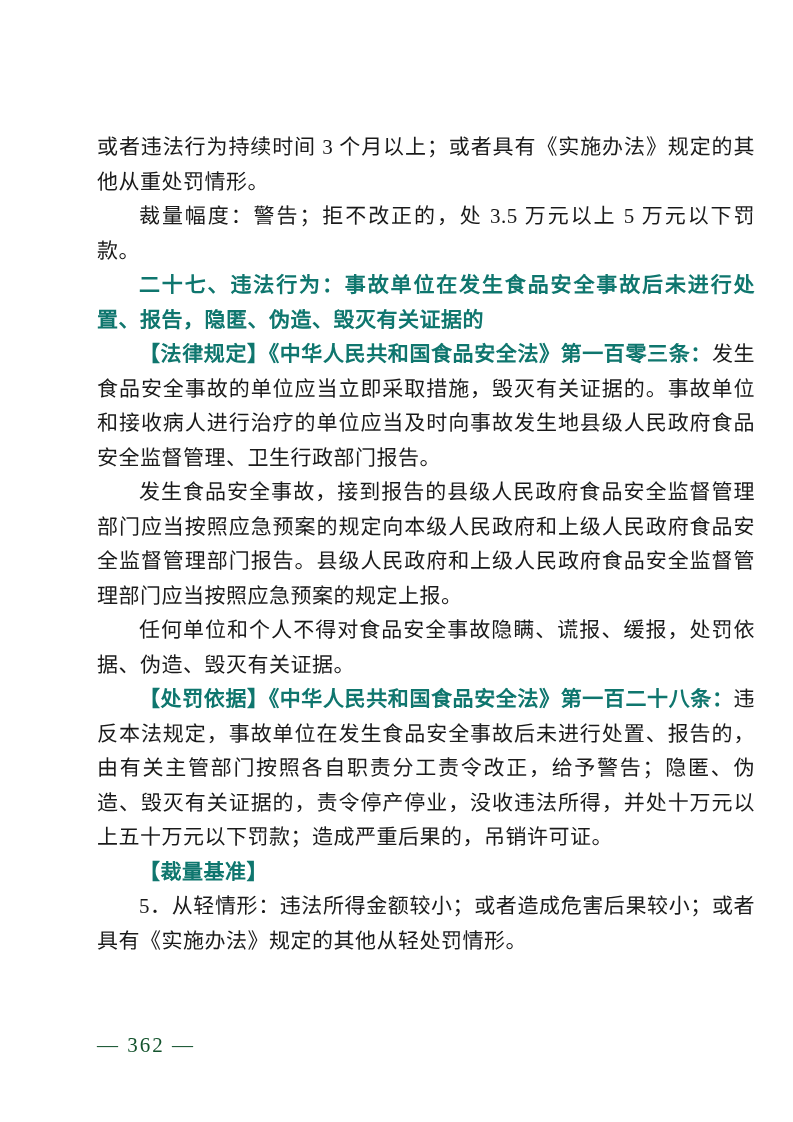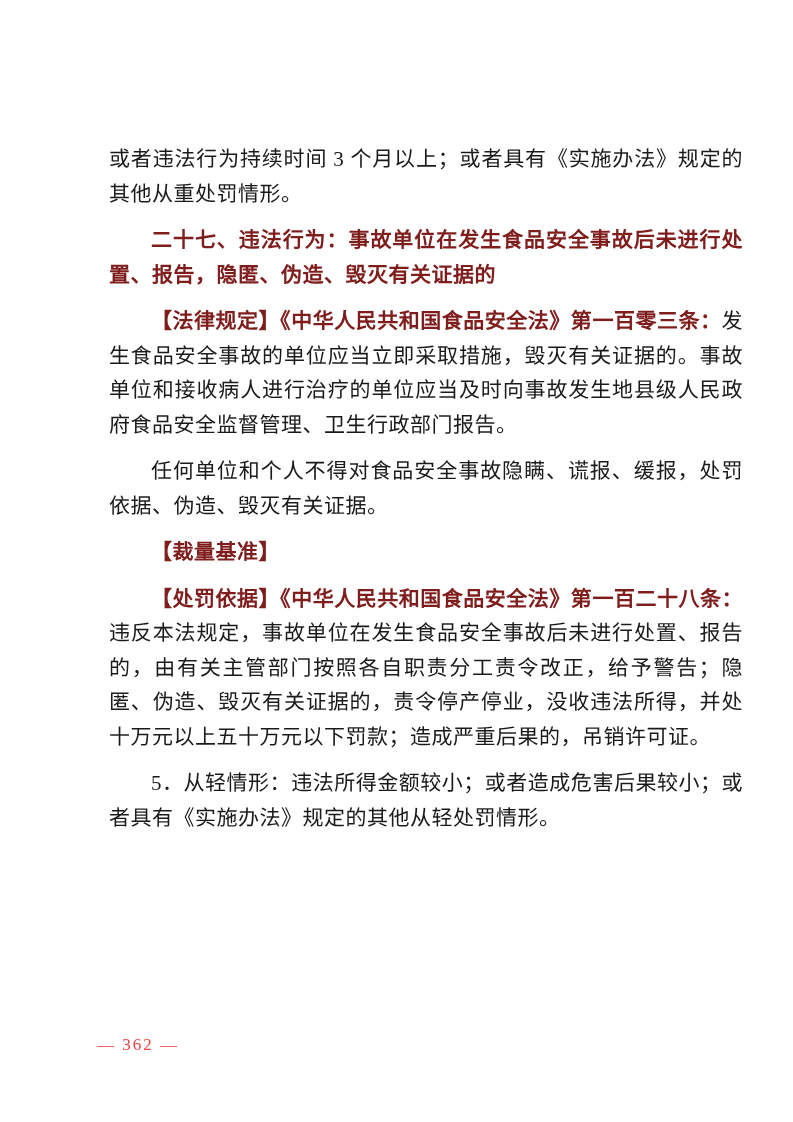--- a/index.html
+++ b/index.html
@@ -20,54 +20,56 @@
     position: absolute;
     left: 97px;
     top: 130px;
     width: 658px;
     font-size: 21px;
     line-height: 34.5px;
     text-align: justify;
     letter-spacing: 0.5px;
   }
   .para {
-    margin: 12px;
+    margin: 0;
     padding: 0;
   }
   .para.indent {
     text-indent: 2em;
   }
   .para.heading {
     font-family: "Liberation Sans", "DejaVu Sans", sans-serif;
     font-weight: 700;
     color: #111111;
   }
   .seg.bold {
     font-family: Liberation Serif, serif;
     font-weight: 700;
-    color: #7f1d1d;
+    color: #0f766e;
   }
   .page-footer {
     position: absolute;
     left: 97px;
     top: 1030px;
-    font-size: 17px;
+    font-size: 21px;
     line-height: 30px;
     letter-spacing: 2px;
-    color: #ef4444;
+    color: #14532d;
     font-family: "Liberation Serif", "DejaVu Serif", serif;
   }
 </style>
 </head>
 <body>
 
 <div class="page">
   <div class="doc-body">
       <p class="para"><span class="seg">或者违法行为持续时间 3 个月以上；或者具有《实施办法》规定的其他从重处罚情形。</span></p>
+      <p class="para indent"><span class="seg">裁量幅度：警告；拒不改正的，处 3.5 万元以上 5 万元以下罚款。</span></p>
       <p class="para indent heading"><span class="seg bold">二十七、违法行为：事故单位在发生食品安全事故后未进行处置、报告，隐匿、伪造、毁灭有关证据的</span></p>
       <p class="para indent"><span class="seg bold">【法律规定】《中华人民共和国食品安全法》第一百零三条：</span><span class="seg">发生食品安全事故的单位应当立即采取措施，毁灭有关证据的。事故单位和接收病人进行治疗的单位应当及时向事故发生地县级人民政府食品安全监督管理、卫生行政部门报告。</span></p>
+      <p class="para indent"><span class="seg">发生食品安全事故，接到报告的县级人民政府食品安全监督管理部门应当按照应急预案的规定向本级人民政府和上级人民政府食品安全监督管理部门报告。县级人民政府和上级人民政府食品安全监督管理部门应当按照应急预案的规定上报。</span></p>
       <p class="para indent"><span class="seg">任何单位和个人不得对食品安全事故隐瞒、谎报、缓报，处罚依据、伪造、毁灭有关证据。</span></p>
+      <p class="para indent"><span class="seg bold">【处罚依据】《中华人民共和国食品安全法》第一百二十八条：</span><span class="seg">违反本法规定，事故单位在发生食品安全事故后未进行处置、报告的，由有关主管部门按照各自职责分工责令改正，给予警告；隐匿、伪造、毁灭有关证据的，责令停产停业，没收违法所得，并处十万元以上五十万元以下罚款；造成严重后果的，吊销许可证。</span></p>
       <p class="para indent"><span class="seg bold">【裁量基准】</span></p>
-      <p class="para indent"><span class="seg bold">【处罚依据】《中华人民共和国食品安全法》第一百二十八条：</span><span class="seg">违反本法规定，事故单位在发生食品安全事故后未进行处置、报告的，由有关主管部门按照各自职责分工责令改正，给予警告；隐匿、伪造、毁灭有关证据的，责令停产停业，没收违法所得，并处十万元以上五十万元以下罚款；造成严重后果的，吊销许可证。</span></p>
       <p class="para indent"><span class="seg">5．从轻情形：违法所得金额较小；或者造成危害后果较小；或者具有《实施办法》规定的其他从轻处罚情形。</span></p>
     </div>
   <div class="page-footer">— 362 —</div>
 </div>
 
 </body></html>

